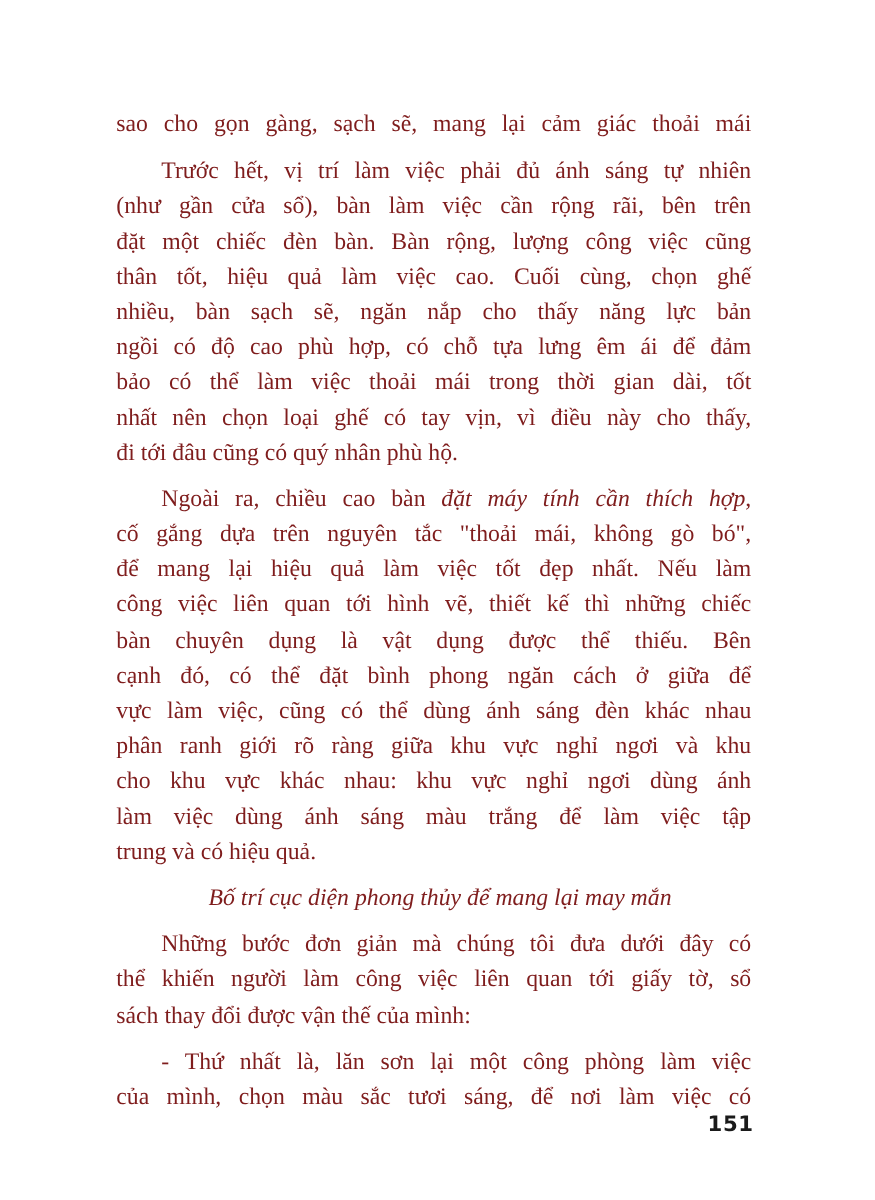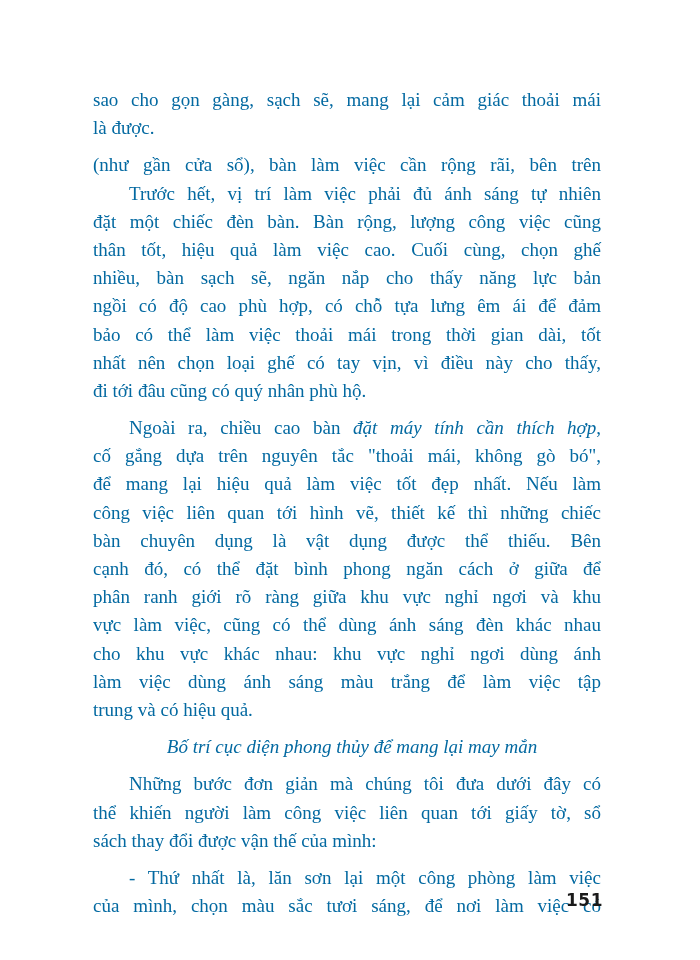--- a/index.html
+++ b/index.html
@@ -14,21 +14,21 @@
       overflow: hidden;
     }
     .page {
       position: absolute;
       left: 93px;
       top: 86px;
       width: 508px;
       font-family: "Liberation Serif", "DejaVu Serif", serif;
       font-size: 19px;
       line-height: 28.2px;
-      color: #0369a1;
+      color: #7f1d1d;
       text-align: justify;
     }
     .line {
       display: block;
       white-space: nowrap;
       text-align-last: justify;
       text-align: justify;
       height: 28.2px;
     }
     .line.last {
@@ -59,46 +59,45 @@
       text-align: right;
     }
   </style>
 </head>
 <body>
 
 <div class="page">
 
   <div>
     <span class="line">sao cho gọn gàng, sạch sẽ, mang lại cảm giác thoải mái</span>
-    <span class="line last">là được.</span>
   </div>
   <div class="para-gap"></div>
 
   <div>
+    <span class="line indent">Trước hết, vị trí làm việc phải đủ ánh sáng tự nhiên</span>
     <span class="line">(như gần cửa sổ), bàn làm việc cần rộng rãi, bên trên</span>
-    <span class="line indent">Trước hết, vị trí làm việc phải đủ ánh sáng tự nhiên</span>
     <span class="line">đặt một chiếc đèn bàn. Bàn rộng, lượng công việc cũng</span>
     <span class="line">thân tốt, hiệu quả làm việc cao. Cuối cùng, chọn ghế</span>
     <span class="line">nhiều, bàn sạch sẽ, ngăn nắp cho thấy năng lực bản</span>
     <span class="line">ngồi có độ cao phù hợp, có chỗ tựa lưng êm ái để đảm</span>
     <span class="line">bảo có thể làm việc thoải mái trong thời gian dài, tốt</span>
     <span class="line">nhất nên chọn loại ghế có tay vịn, vì điều này cho thấy,</span>
     <span class="line last">đi tới đâu cũng có quý nhân phù hộ.</span>
   </div>
   <div class="para-gap"></div>
 
   <div>
     <span class="line indent"><span>Ngoài ra, chiều cao bàn </span><em>đặt máy tính cần thích hợp</em><span>,</span></span>
     <span class="line">cố gắng dựa trên nguyên tắc "thoải mái, không gò bó",</span>
     <span class="line">để mang lại hiệu quả làm việc tốt đẹp nhất. Nếu làm</span>
     <span class="line">công việc liên quan tới hình vẽ, thiết kế thì những chiếc</span>
     <span class="line">bàn chuyên dụng là vật dụng được thể thiếu. Bên</span>
     <span class="line">cạnh đó, có thể đặt bình phong ngăn cách ở giữa để</span>
+    <span class="line">vực làm việc, cũng có thể dùng ánh sáng đèn khác nhau</span>
     <span class="line">phân ranh giới rõ ràng giữa khu vực nghỉ ngơi và khu</span>
-    <span class="line">vực làm việc, cũng có thể dùng ánh sáng đèn khác nhau</span>
     <span class="line">cho khu vực khác nhau: khu vực nghỉ ngơi dùng ánh</span>
     <span class="line">làm việc dùng ánh sáng màu trắng để làm việc tập</span>
     <span class="line last">trung và có hiệu quả.</span>
   </div>
   <div class="para-gap"></div>
 
   <div class="line heading">Bố trí cục diện phong thủy để mang lại may mắn</div>
   <div class="para-gap"></div>
 
   <div>

